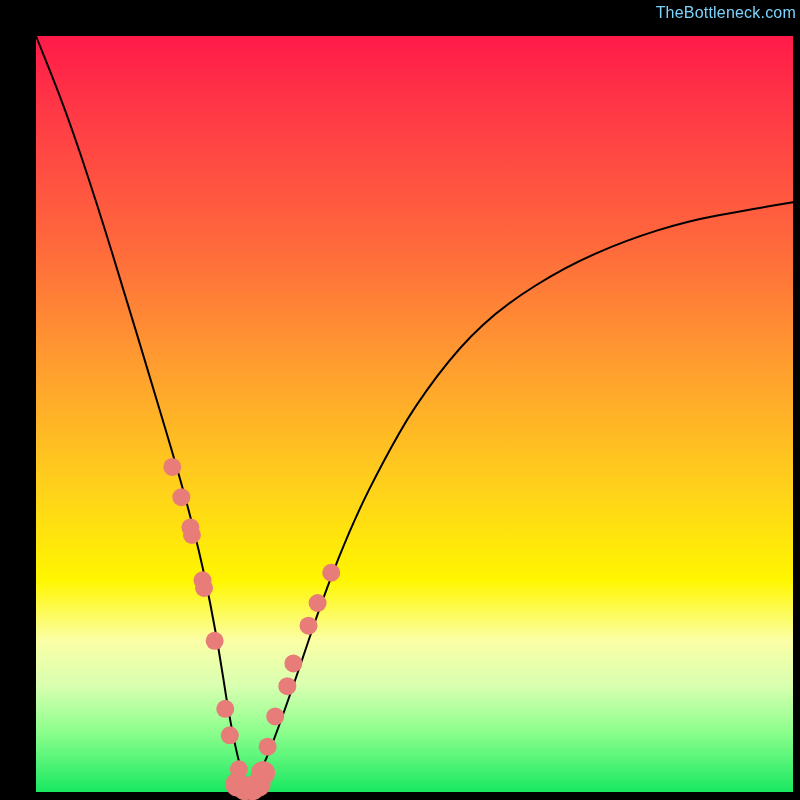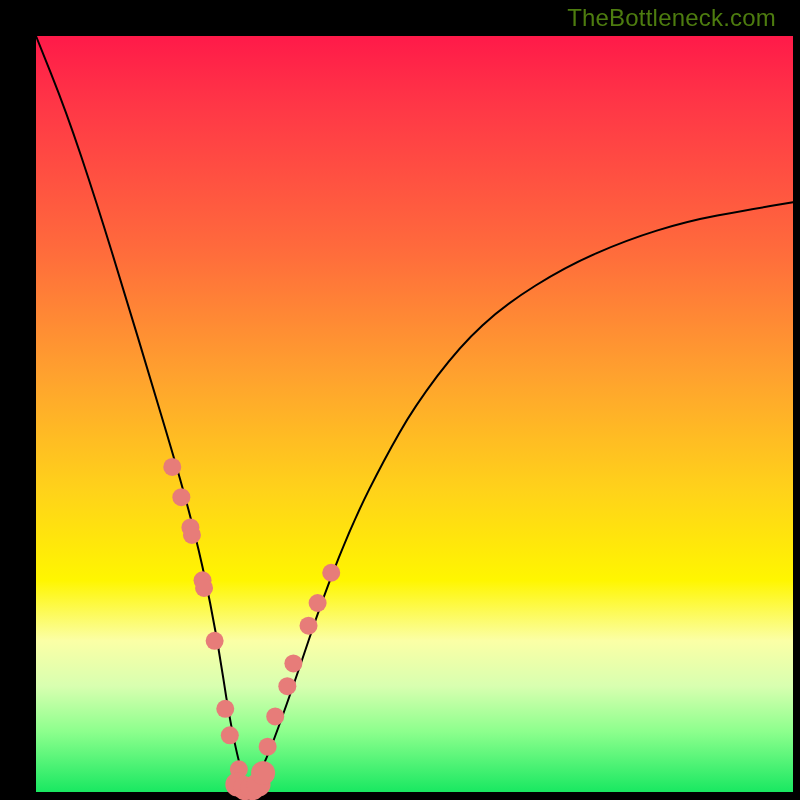--- a/index.html
+++ b/index.html
@@ -42,23 +42,23 @@
     position: absolute;
     left: 0;
     top: 0;
     width: 757px;
     height: 756px;
     overflow: visible;
   }
   .watermark {
     position: absolute;
     top: 4px;
-    right: 24px;
-    color: #4d7c0f;
-    font-size: 24px;
+    right: 4px;
+    color: #7dd3fc;
+    font-size: 16px;
     letter-spacing: 0.2px;
     user-select: none;
   }
 </style>
 </head>
 <body>
 
 <div class="outer">
 
   <div class="plot">

